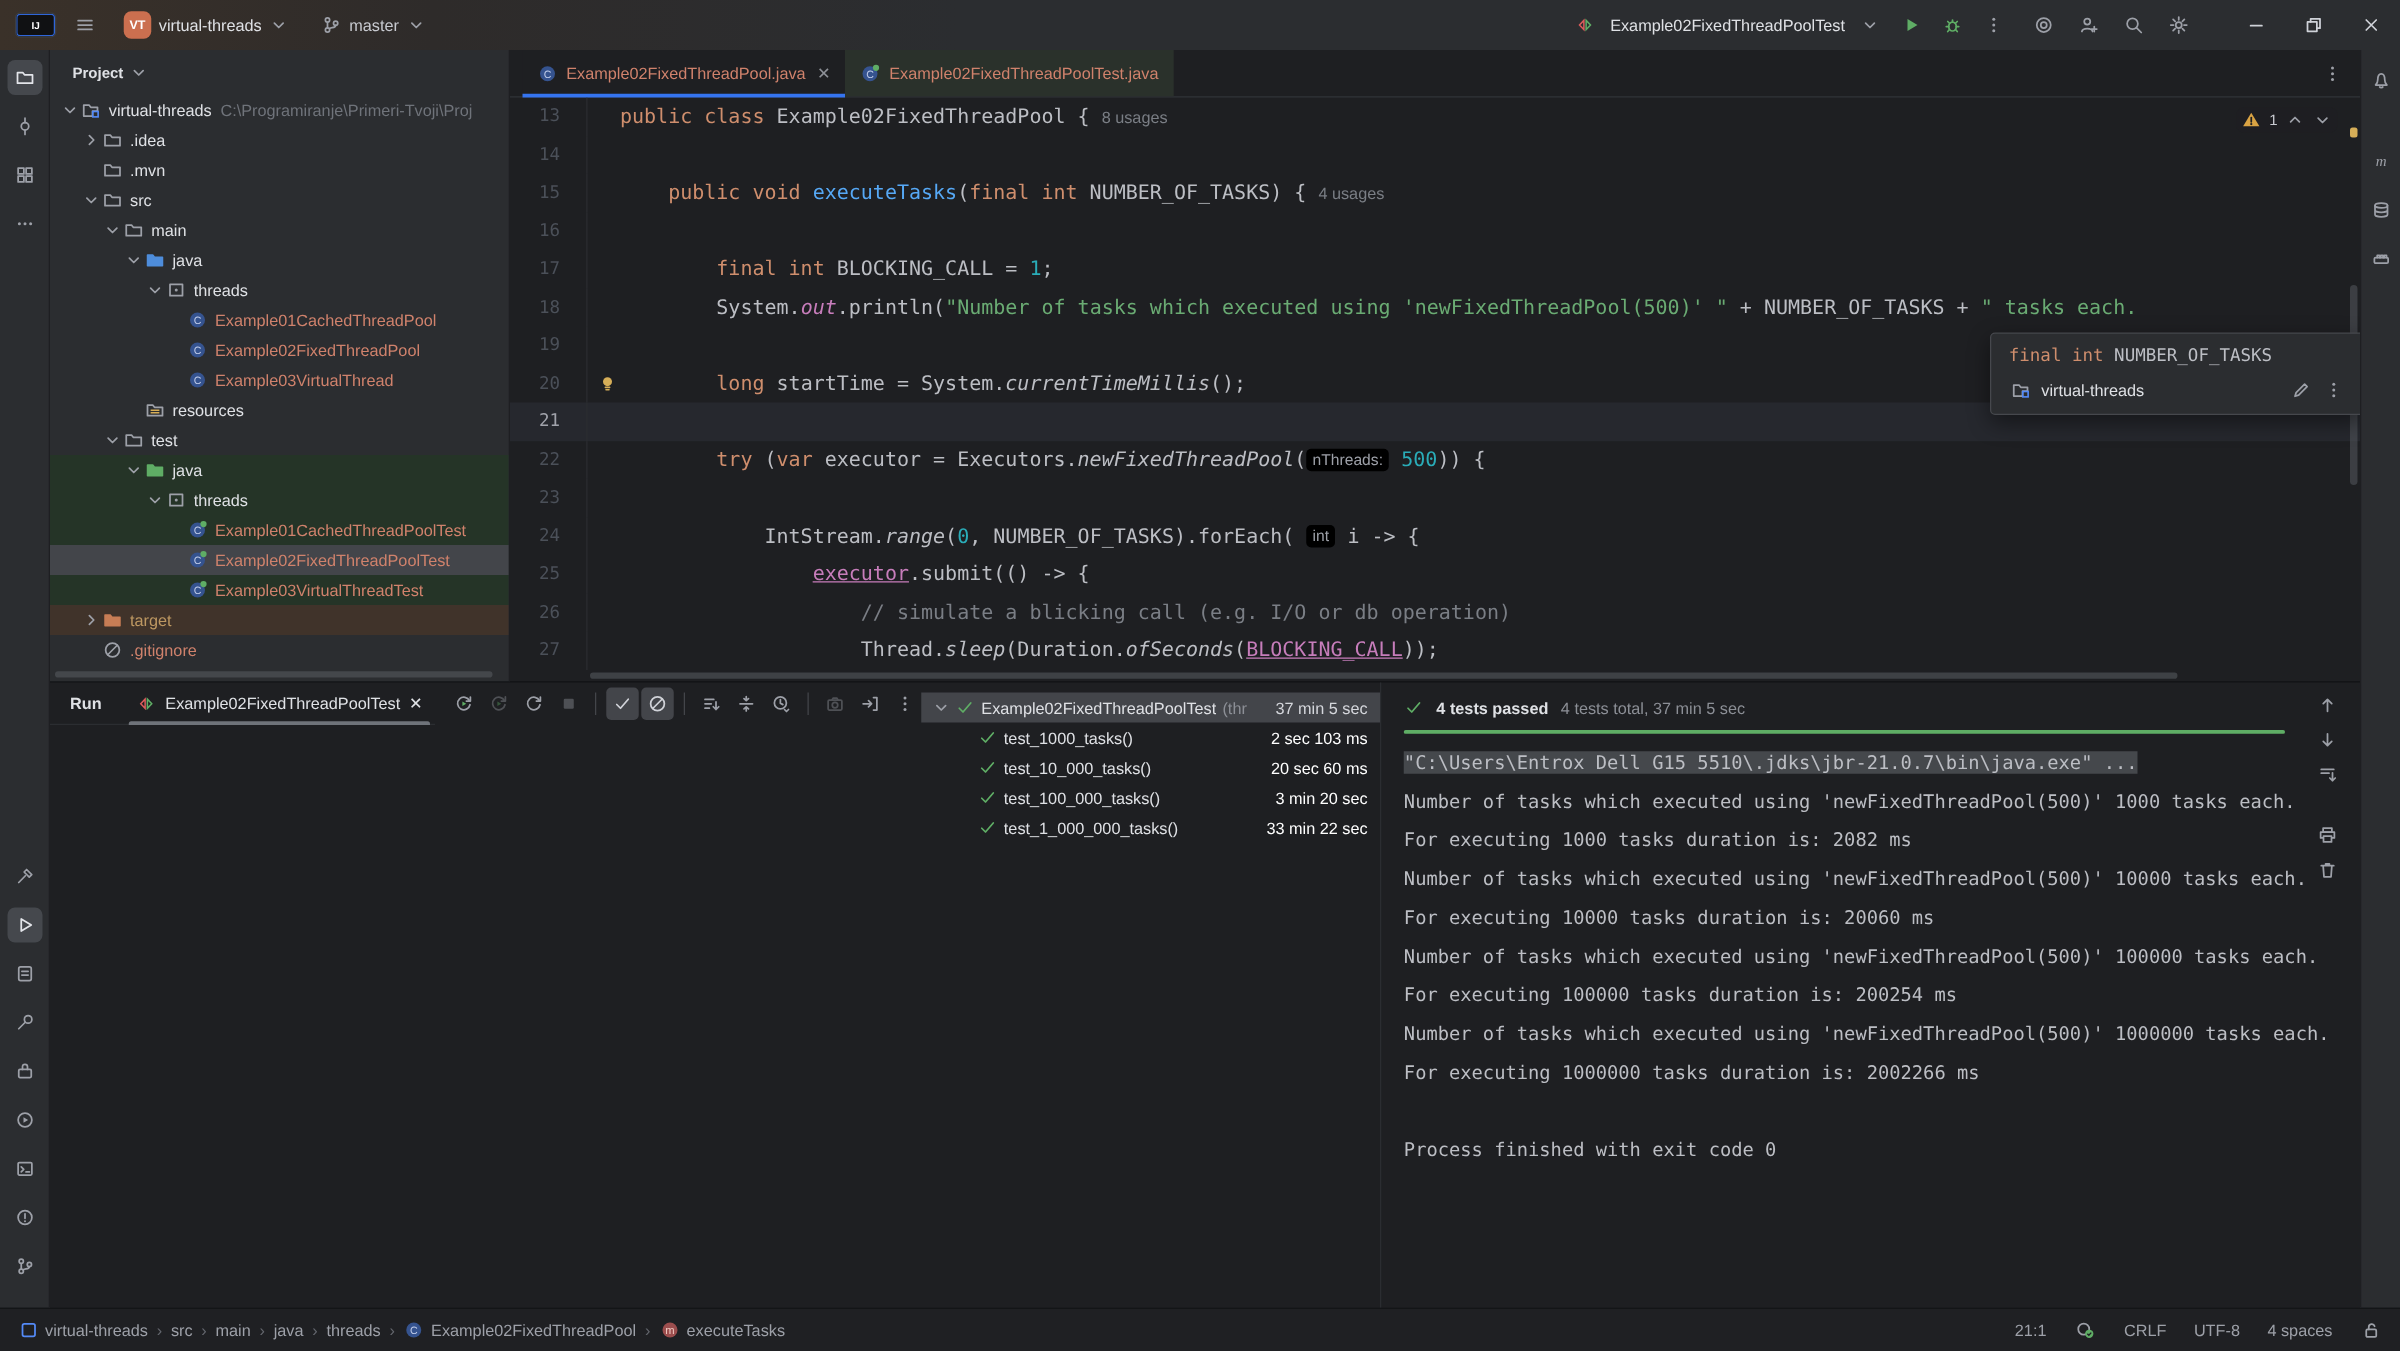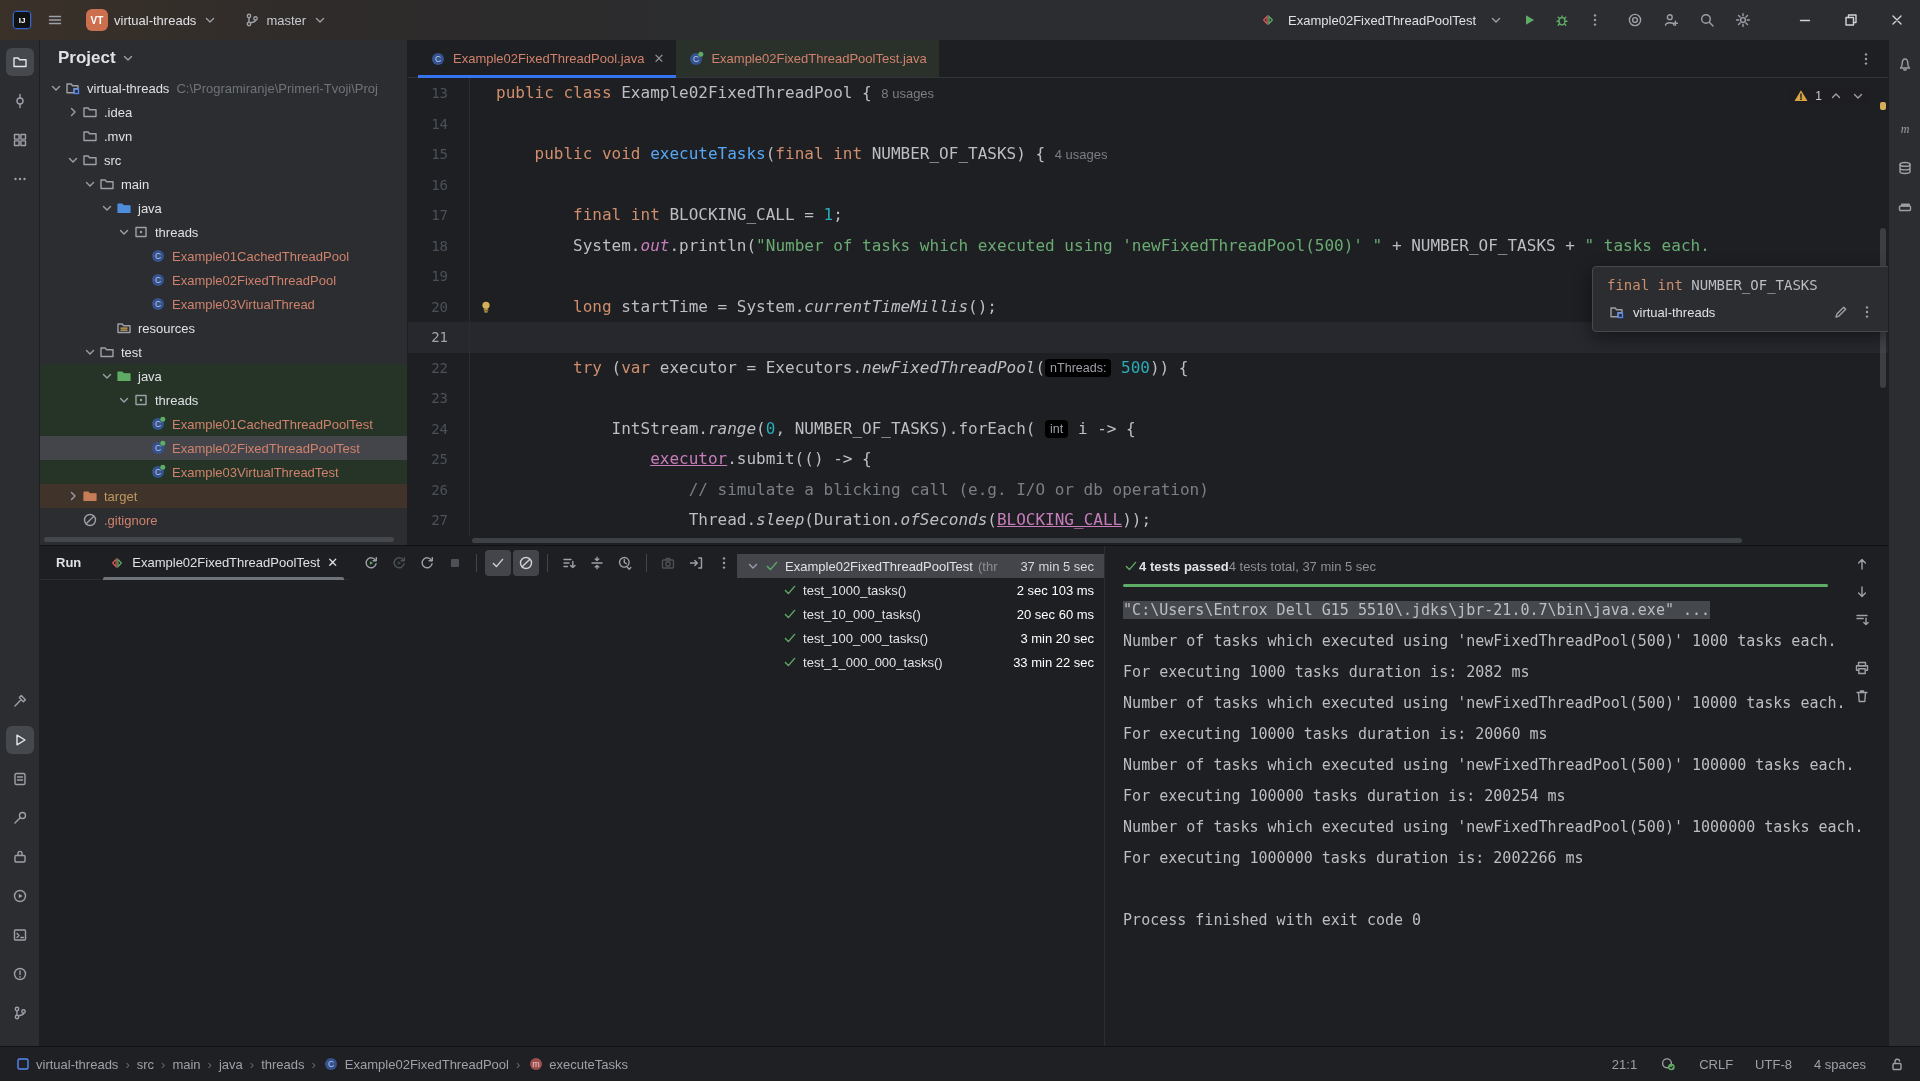--- a/index.html
+++ b/index.html
@@ -5,21 +5,21 @@
   * { margin:0; padding:0; box-sizing:border-box; }
   html,body { width:1920px; height:1081px; overflow:hidden; background:#1e1f22;
     font-family:"Liberation Sans",sans-serif; color:#bcbec4; }
   svg { display:block; }
   .ico { display:inline-flex; align-items:center; justify-content:center; color:#9da0a8; }
 
   
   .titlebar { height:40px; display:flex; align-items:center;
     background:linear-gradient(to right,#3a3129 0%,#2e2b2a 18%,#2b2d30 40%); }
   .tb-left { display:flex; align-items:center; gap:10px; padding-left:12px; }
-  .ij-logo { width:20px; height:20px; border-radius:4px; background:#101113;
+  .ij-logo { width:33px; height:20px; border-radius:4px; background:#101113;
     border:1px solid #3d3f43; color:#fff; font-size:8px; font-weight:bold;
     display:flex; align-items:center; justify-content:center; box-shadow:inset 0 0 0 1px #2f65d8; }
   .tb-btn { height:30px; display:flex; align-items:center; gap:6px; padding:0 8px; border-radius:6px; }
   .proj-badge { width:22px; height:22px; border-radius:6px; background:#cb6f4f; color:#fff;
     font-size:10px; font-weight:bold; display:flex; align-items:center; justify-content:center; }
   .tb-label { color:#dfe1e5; font-size:13px; }
   .tb-right { margin-left:auto; display:flex; align-items:center; }
   .run-widget { display:flex; align-items:center; gap:7px; margin-right:14px; }
   .run-widget .tb-label { font-size:13px; }
   .green { color:#5fad65 !important; }
@@ -36,21 +36,21 @@
   .strip .ico { width:28px; height:28px; border-radius:6px; margin-bottom:11px; }
   .strip .ico.active { background:#45484d; color:#e3e5ea; }
   .strip .spacer { flex:1; }
   .strip .gap { height:26px; }
   .center { width:1848px; display:flex; flex-direction:column; }
   .upper { height:505px; display:flex; }
 
   
   .project-panel { width:368px; background:#2b2d30; border-right:1px solid #1e1f22; position:relative; overflow:hidden; }
   .pp-head { height:36px; display:flex; align-items:center; gap:4px; padding-left:18px;
-    color:#dfe1e5; font-size:17px; font-weight:bold; }
+    color:#dfe1e5; font-size:12px; font-weight:bold; }
   .trow { height:24px; display:flex; align-items:center; font-size:13px; color:#dfe1e5; white-space:nowrap; }
   .trow .chev { width:16px; height:16px; display:inline-flex; color:#9da0a8; flex:none; }
   .trow .ti { width:18px; height:16px; display:inline-flex; justify-content:center; flex:none; color:#9da0a8; }
   .trow .tl { margin-left:5px; }
   .trow .tx { margin-left:7px; color:#6f737a; }
   .tl.mod { color:#d0826c; }
   .tl.excl { color:#bd9862; }
   .bg-test { background:#253427; }
   .bg-sel { background:#43454a; }
   .bg-excl { background:#40332a; }
@@ -113,21 +113,21 @@
   .ttrow { height:24px; display:flex; align-items:center; font-size:13px; color:#dfe1e5; padding-right:10px; }
   .ttrow.selrow { background:#43454a; }
   .ttrow .chev { width:16px; display:inline-flex; margin-left:8px; }
   .ttrow .ck { width:18px; display:inline-flex; margin-left:2px; color:#5fad65; }
   .ttrow.child .ck { margin-left:44px; }
   .ttrow .nm { margin-left:4px; white-space:nowrap; overflow:hidden; text-overflow:clip; }
   .ttrow .sfx { color:#8c8f96; margin-left:5px; }
   .ttrow .tt { margin-left:auto; color:#ffffff; white-space:nowrap; }
   .ttrow.selrow .tt { color:#d5d7dc; }
   .console { flex:1; padding:8px 0 0 18px; position:relative; overflow:hidden; }
-  .cons-head { display:flex; align-items:center; font-size:13px; height:24px; }
+  .cons-head { display:flex; align-items:center; gap:10px; font-size:13px; height:24px; }
   .cons-head .ck { color:#5fad65; width:16px; }
   .cons-passed { color:#dfe1e5; font-weight:bold; }
   .cons-detail { color:#8c8f96; }
   .cons-bar { height:3px; background:#5fad65; margin:6px 60px 8px 0; border-radius:2px; }
   .cline { font:15px/31px "DejaVu Sans Mono",monospace; color:#bcbec4; white-space:pre; }
   .cline .hl { background:#45484c; }
   .cons-side { position:absolute; right:14px; top:6px; display:flex; flex-direction:column; gap:4px; }
   .cons-side .tbt { width:24px; height:24px; display:flex; align-items:center; justify-content:center; color:#9da0a8; }
   .cons-side .cgap { height:16px; }
 

